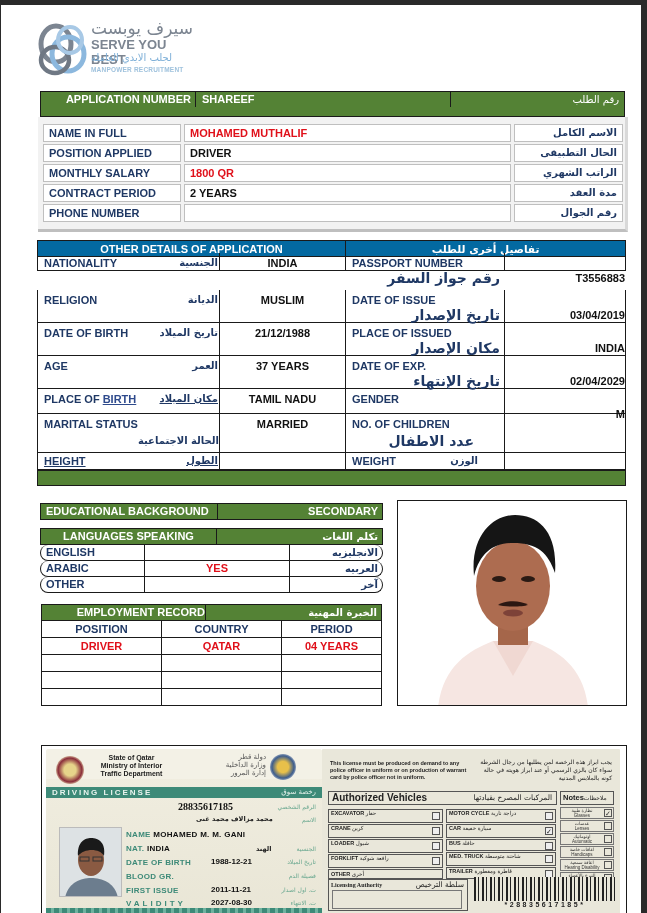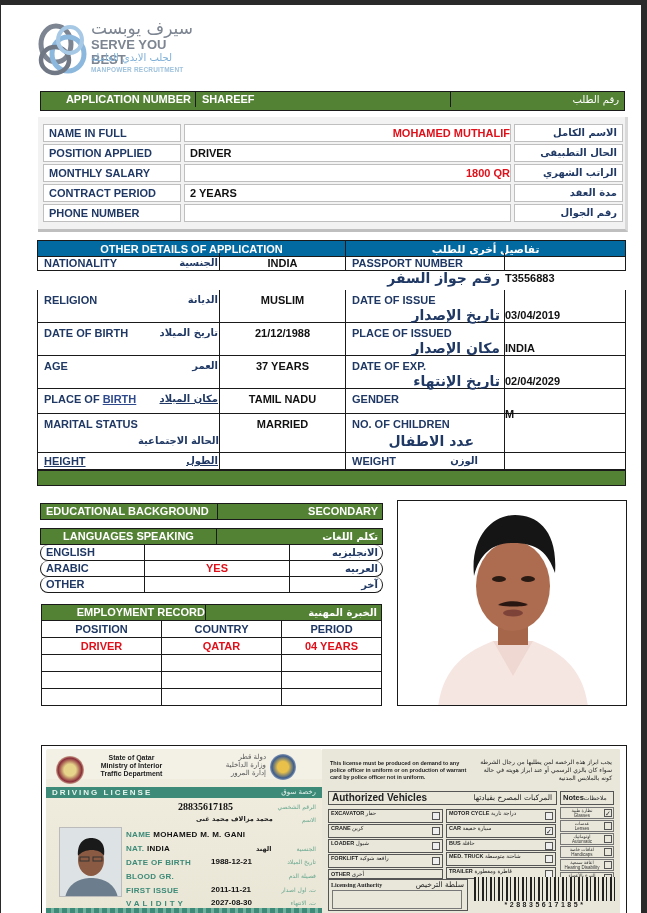--- a/index.html
+++ b/index.html
@@ -11,50 +11,50 @@
 
   
   .logo { position: absolute; left: 34px; top: 20px; width: 170px; height: 62px; }
   .logo svg { position: absolute; left: 0; top: 0; }
   .logo .ar1 { position: absolute; left: 57px; top: -2px; font-size: 17px; color: #7c8591; font-family: "DejaVu Sans", sans-serif; font-weight: normal; direction: rtl; }
   .logo .en1 { position: absolute; left: 57px; top: 17px; font-size: 13px; color: #7c8591; letter-spacing: 0px; }
   .logo .ar2 { position: absolute; left: 57px; top: 32px; font-size: 10px; color: #7fb0d8; font-family: "DejaVu Sans", sans-serif; font-weight: normal; direction: rtl; }
   .logo .en2 { position: absolute; left: 57px; top: 46px; font-size: 6.5px; color: #9fc2dd; letter-spacing: 0.2px; }
 
   
-  .appbar { position: absolute; left: 40px; top: 91px; width: 585px; height: 20px; border: 1px solid #1a1a1a; background: #548235; }
+  .appbar { position: absolute; left: 40px; top: 91px; width: 585px; height: 26px; border: 1px solid #1a1a1a; background: #548235; }
   .appbar div { position: absolute; top: 0; height: 15px; color: #fff; font-size: 11px; line-height: 15px; }
   .appbar .lbl { left: 0; width: 155px; text-align: right; padding-right: 4px; border-right: 1px solid #1a1a1a; }
   .appbar .val { left: 156px; width: 254px; padding-left: 5px; border-right: 1px solid #1a1a1a; }
   .appbar .ar { left: 411px; width: 172px; text-align: right; padding-right: 5px; font-family: "DejaVu Sans", sans-serif; font-weight: normal; font-size: 10px; }
 
   
   .infobox { position: absolute; left: 38px; top: 117px; width: 590px; height: 115px; background: #f2f2f2; border-bottom: 3px solid #bfbfbf; border-right: 3px solid #d9d9d9; }
   .info-row { position: absolute; left: 5px; height: 18px; width: 580px; }
   .info-row .c { position: absolute; top: 0; height: 18px; border: 1px solid #bfbfbf; background: #fff; font-size: 11px; line-height: 16px; }
   .info-row .lbl { left: 0; width: 138px; padding-left: 5px; color: #1f3864; }
   .info-row .val { left: 141px; width: 327px; padding-left: 5px; color: #111; }
-  .info-row .val.red { color: #e0101a; text-align: right; }
+  .info-row .val.red { color: #e0101a; }
   .info-row .ar { left: 471px; width: 109px; text-align: right; padding-right: 5px; font-family: "DejaVu Sans", sans-serif; font-size: 10px; color: #1f3864; }
 
   
   .details { position: absolute; left: 37px; top: 240px; width: 589px; }
   .dhead { position: absolute; top: 0; height: 17px; background: #0369a1; color: #fff; font-size: 11px; line-height: 16px; text-align: center; border: 1px solid #1a1a1a; }
   .dhead.l { left: 0; width: 309px; }
   .dhead.r { left: 308px; width: 281px; font-family: "DejaVu Sans", sans-serif; font-size: 10.5px; }
   .drow { position: absolute; left: 0; width: 589px; border-left: 1px solid #1a1a1a; border-right: 1px solid #1a1a1a; border-bottom: 1px solid #1a1a1a; }
   .drow div { position: absolute; top: 0; font-size: 11px; line-height: 14px; }
   .drow .l-lbl { left: 6px; top: 3px; color: #1f3864; }
   .drow .l-ar { left: 90px; width: 90px; top: 3px; text-align: right; font-family: "DejaVu Sans", sans-serif; font-size: 10px; color: #1f3864; }
   .drow .l-ar2 { left: 6px; width: 175px; top: 18px; text-align: right; font-family: "DejaVu Sans", sans-serif; font-size: 10px; color: #1f3864; }
   .drow .l-val { left: 181px; width: 127px; top: 0; bottom: 0; border-left: 1px solid #1a1a1a; border-right: 1px solid #1a1a1a; text-align: center; padding-top: 3px; color: #111; }
   .drow .r-lbl { left: 314px; top: 3px; color: #1f3864; }
   .drow .r-ar { left: 314px; width: 148px; top: 18px; text-align: right; font-family: "DejaVu Sans", sans-serif; font-size: 14px; color: #1f3864; }
   .drow .r-ar-inline { left: 400px; width: 60px; top: 3px; text-align: right; font-family: "DejaVu Sans", sans-serif; font-size: 10px; color: #1f3864; }
-  .drow .r-val { left: 466px; width: 121px; top: 0; bottom: 0; border-left: 1px solid #1a1a1a; text-align: left; padding-top: 18px; color: #111; }
+  .drow .r-val { left: 466px; width: 121px; top: 0; bottom: 0; border-left: 1px solid #1a1a1a; text-align: right; padding-top: 18px; color: #111; }
   .ul { text-decoration: underline; color: #2e4a8c; }
   .dfoot { position: absolute; left: 0; width: 589px; height: 16px; background: #548235; border: 1px solid #1a1a1a; }
 
   
   .edu { position: absolute; left: 40px; top: 503px; width: 343px; height: 17px; background: #548235; border: 1px solid #1a1a1a; color: #fff; font-size: 11px; line-height: 15px; }
   .edu .lbl { position: absolute; left: 5px; top: 0; }
   .edu .sep { position: absolute; left: 176px; top: 0; width: 1px; height: 15px; background: #1a1a1a; }
   .edu .val { position: absolute; right: 4px; top: 0; }
 
   

